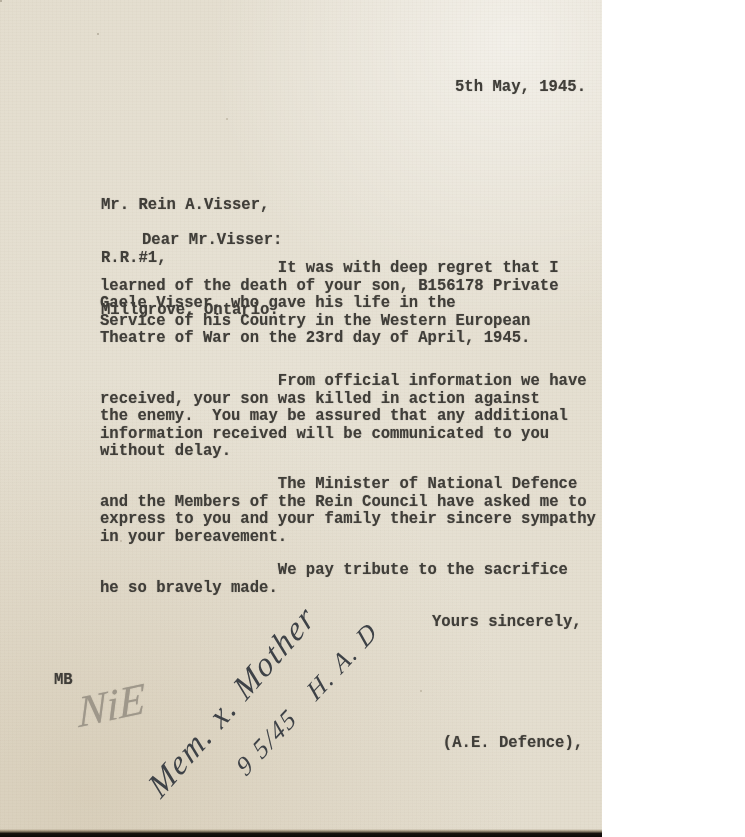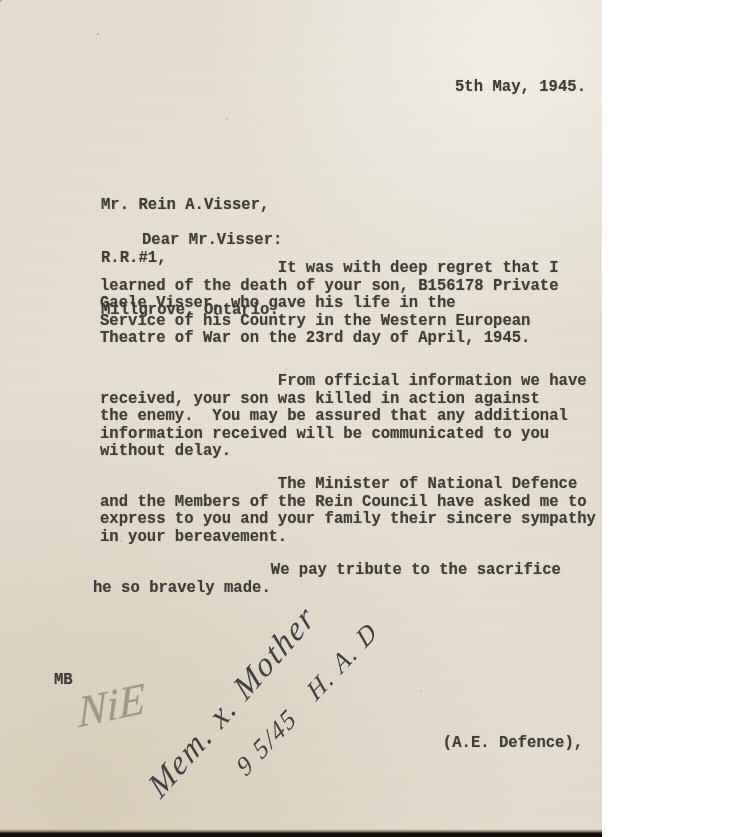--- a/index.html
+++ b/index.html
@@ -50,21 +50,21 @@
     white-space: pre;
     color: #403e39;
     text-shadow: 0 0 1px rgba(62,60,55,0.5);
   }
   .date        { left: 455px; top: 79px; }
   .recipient   { left: 101px; top: 162px; }
   .salutation  { left: 102px; top: 232px; margin-left: 40px; }
   .para-1      { left: 100px; top: 260px; }
   .para-2      { left: 100px; top: 373px; }
   .para-3      { left: 100px; top: 476px; }
-  .para-4      { left: 93px; top: 562px; }
+  .para-4      { left: 100px; top: 562px; }
   .closing     { left: 432px; top: 614px; }
   .typist      { left: 54px;  top: 672px; }
   .signature   { left: 420px; top: 700px; width: 186px; text-align: center; }
   .hand {
     position: absolute;
     font-family: "Liberation Serif", "DejaVu Serif", serif;
     font-style: italic;
     white-space: pre;
     color: #3e4247;
   }
@@ -126,20 +126,21 @@
 without delay.</pre>
 
   <pre class="typed para-3">                   The Minister of National Defence
 and the Members of the Rein Council have asked me to
 express to you and your family their sincere sympathy
 in your bereavement.</pre>
 
   <pre class="typed para-4">                   We pay tribute to the sacrifice
 he so bravely made.</pre>
 
+  <div class="typed closing">Yours sincerely,</div>
 
   <div class="typed typist">MB</div>
 
   <div class="typed signature">
     <div>(A.E. Defence),</div>
     
   </div>
 
   <div class="hand memo-line1">Mem. x. Mother</div>
 

